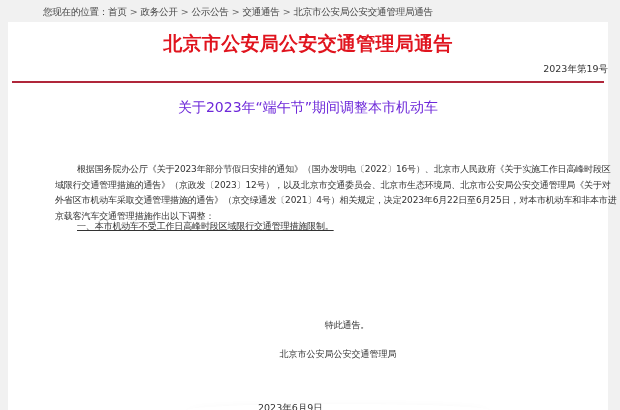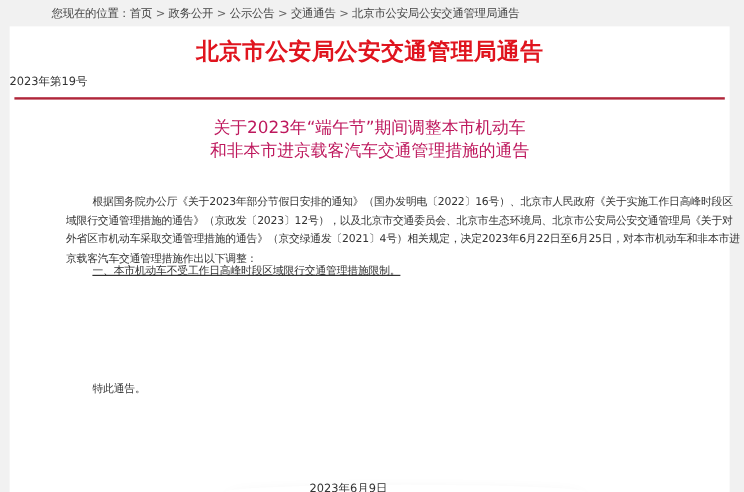--- a/index.html
+++ b/index.html
@@ -53,57 +53,57 @@
     font-weight: bold;
     color: #e0141e;
     letter-spacing: 0.3px;
     line-height: 24px;
   }
   .notice-number {
     position: absolute;
     left: 0;
     top: 41px;
     width: 600px;
-    text-align: left;
+    text-align: right;
     font-size: 9.5px;
     color: #333;
     line-height: 12px;
   }
   .divider {
     position: absolute;
     left: 4px;
     top: 59px;
     width: 592px;
     height: 2px;
     background: #b0263a;
   }
   .doc-title {
     position: absolute;
     left: 0;
     top: 76px;
     width: 600px;
     text-align: center;
     font-size: 14px;
     line-height: 19px;
-    color: #be185d;
+    color: #6d28d9;
   }
   .body-text {
     position: absolute;
     left: 10px;
     width: 562px;
     font-size: 9px;
     line-height: 15.5px;
     color: #333;
     letter-spacing: -0.15px;
     margin-left: 37px;
   }
   .p1 { top: 140px; text-indent: 22px; }
   .p2 { top: 197px; text-indent: 22px; text-decoration: underline; }
   .p3 { top: 242px; text-indent: 22px; }
-  .p4 { top: 296px; text-indent: 22px; }
+  .p4 { top: 296px; text-indent: 22px; text-align: center; }
   .signature {
     position: absolute;
     left: 210px;
     top: 326px;
     width: 240px;
     text-align: center;
     font-size: 9px;
     color: #333;
     line-height: 12px;
   }
@@ -135,23 +135,23 @@
   <span>您现在的位置：</span><a href="#">首页</a><span class="sep">&gt;</span><a href="#">政务公开</a><span class="sep">&gt;</span><a href="#">公示公告</a><span class="sep">&gt;</span><a href="#">交通通告</a><span class="sep">&gt;</span><span>北京市公安局公安交通管理局通告</span>
 </div>
 
 <div class="card">
   <div class="notice-title">北京市公安局公安交通管理局通告</div>
   <div class="notice-number">2023年第19号</div>
   <div class="divider"></div>
 
   <div class="doc-title">
     <div>关于2023年“端午节”期间调整本市机动车</div>
-    <div>和非本市进京载客汽车交通管理措施的通告</div>
   </div>
 
   <div class="body-text p1">根据国务院办公厅《关于2023年部分节假日安排的通知》（国办发明电〔2022〕16号）、北京市人民政府《关于实施工作日高峰时段区域限行交通管理措施的通告》（京政发〔2023〕12号），以及北京市交通委员会、北京市生态环境局、北京市公安局公安交通管理局《关于对外省区市机动车采取交通管理措施的通告》（京交绿通发〔2021〕4号）相关规定，决定2023年6月22日至6月25日，对本市机动车和非本市进京载客汽车交通管理措施作出以下调整：</div>
   <div class="body-text p2">一、本市机动车不受工作日高峰时段区域限行交通管理措施限制。</div>
   <div class="body-text p4">特此通告。</div>
 
+  <div class="signature">北京市公安局公安交通管理局</div>
   <div class="sign-date">2023年6月9日</div>
 
   <div class="bottom-shadow"></div>
 </div>
 
 </body></html>

